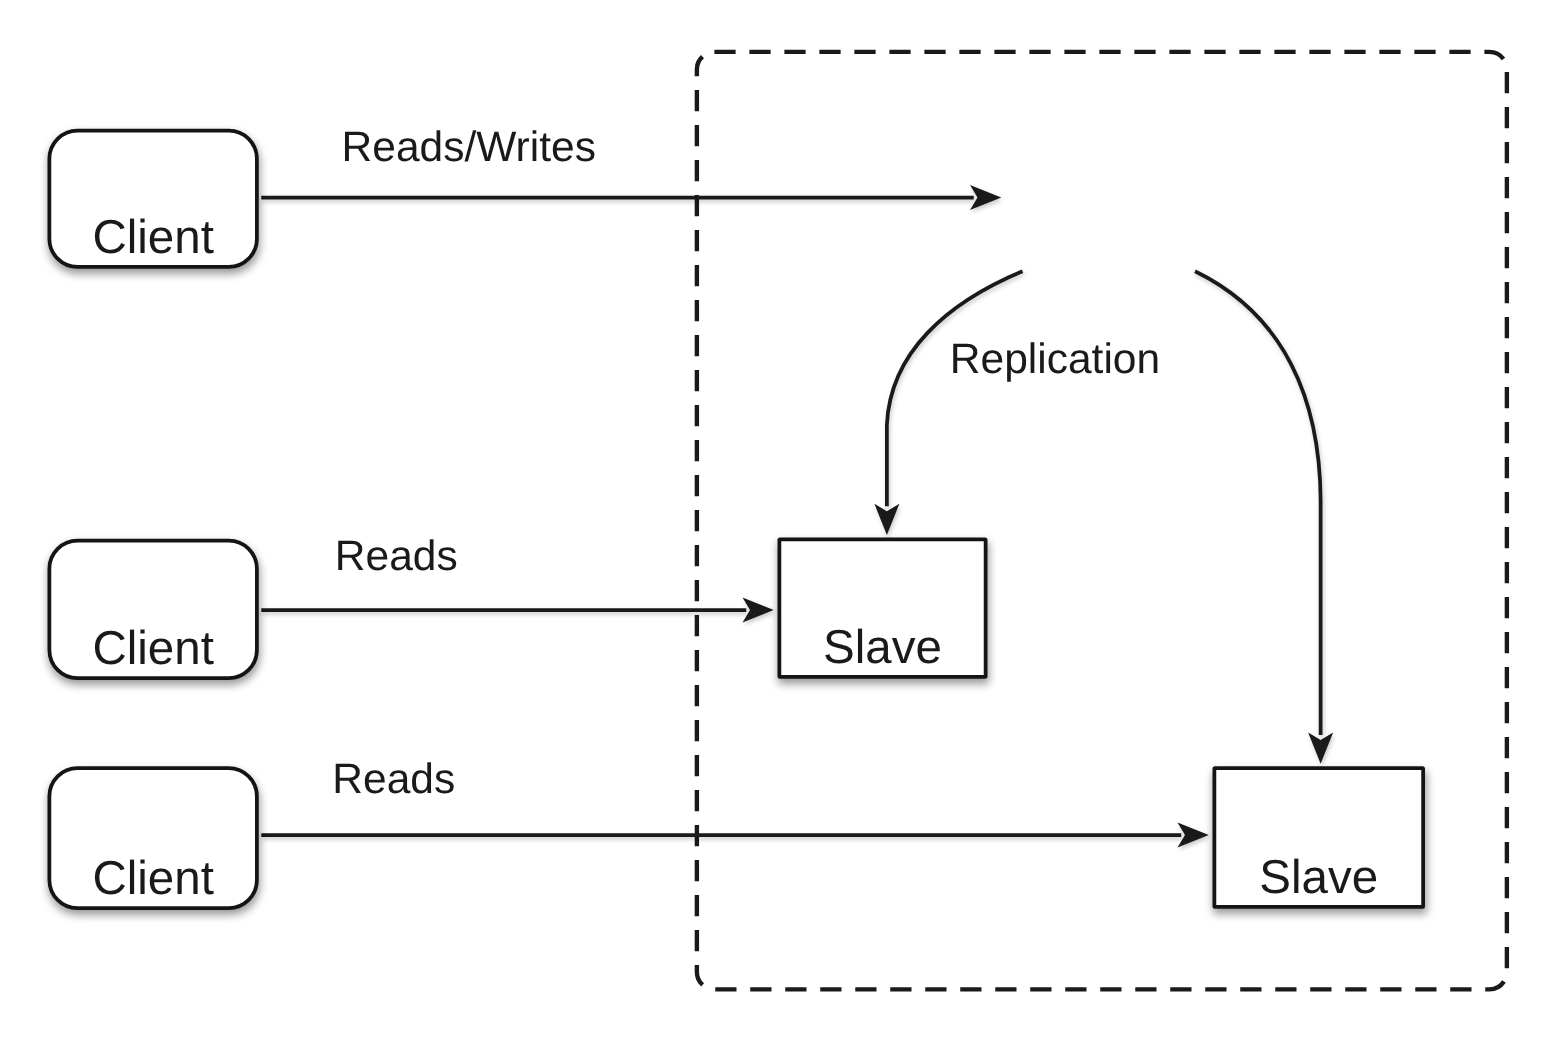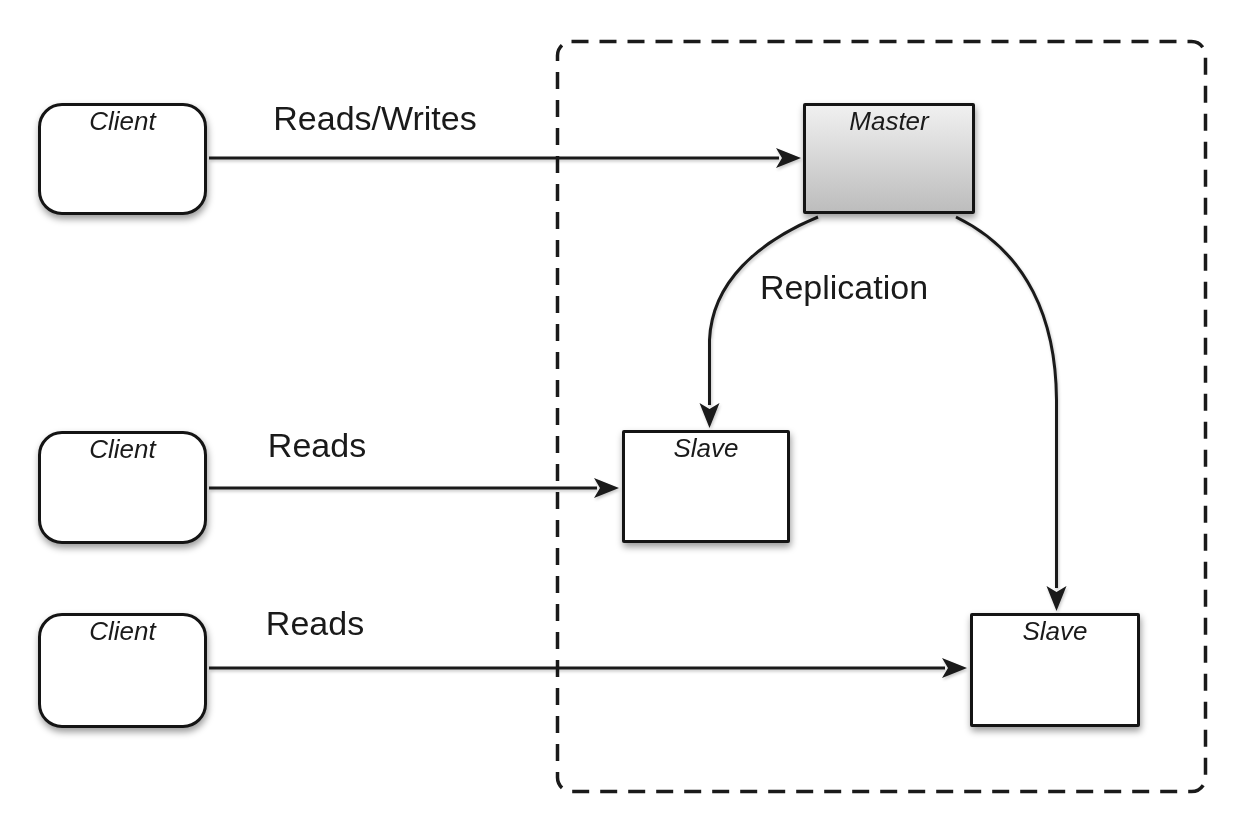--- a/index.html
+++ b/index.html
@@ -38,29 +38,28 @@
   .edges-group { filter: drop-shadow(1px 2px 1.5px rgba(0,0,0,0.22)); }
   .group-rect {
     fill: none;
     stroke: var(--line);
     stroke-width: 3.5;
     stroke-dasharray: 17 11;
   }
   .node {
     position: absolute;
     display: flex;
-    align-items: flex-start;
+    align-items: flex-end;
     justify-content: center;
     box-sizing: border-box;
     border: 3px solid var(--node-border);
     background: var(--node-fill);
-    font-size: 26px;
+    font-size: 38px;
     color: var(--text);
     box-shadow: 1px 4px 7px rgba(0,0,0,0.40);
-    font-style: italic;
   }
   .node.client { border-radius: 24px; border-width: 3.5px; }
   .node.master {
     background: linear-gradient(to bottom, var(--master-fill-top), var(--master-fill-bottom));
     border-radius: 2px;
   }
   .node.slave { border-radius: 2px; }
   .edge-label {
     position: absolute;
     font-size: 34px;
@@ -100,23 +99,20 @@
   <div class="node client" style="left:38px; top:103px; width:169px; height:112px;">
     <span>Client</span>
   </div>
   <div class="node client" style="left:38px; top:431px; width:169px; height:113px;">
     <span>Client</span>
   </div>
   <div class="node client" style="left:38px; top:613px; width:169px; height:115px;">
     <span>Client</span>
   </div>
 
-  <div class="node master" style="left:803px; top:103px; width:172px; height:111px;">
-    <span>Master</span>
-  </div>
 
   <div class="node slave" style="left:622px; top:430px; width:168px; height:113px;">
     <span>Slave</span>
   </div>
   <div class="node slave" style="left:970px; top:613px; width:170px; height:114px;">
     <span>Slave</span>
   </div>
 
   <div class="edge-label" style="left:250px; top:99px; width:250px;">Reads/Writes</div>
   <div class="edge-label" style="left:247px; top:426px; width:140px;">Reads</div>

